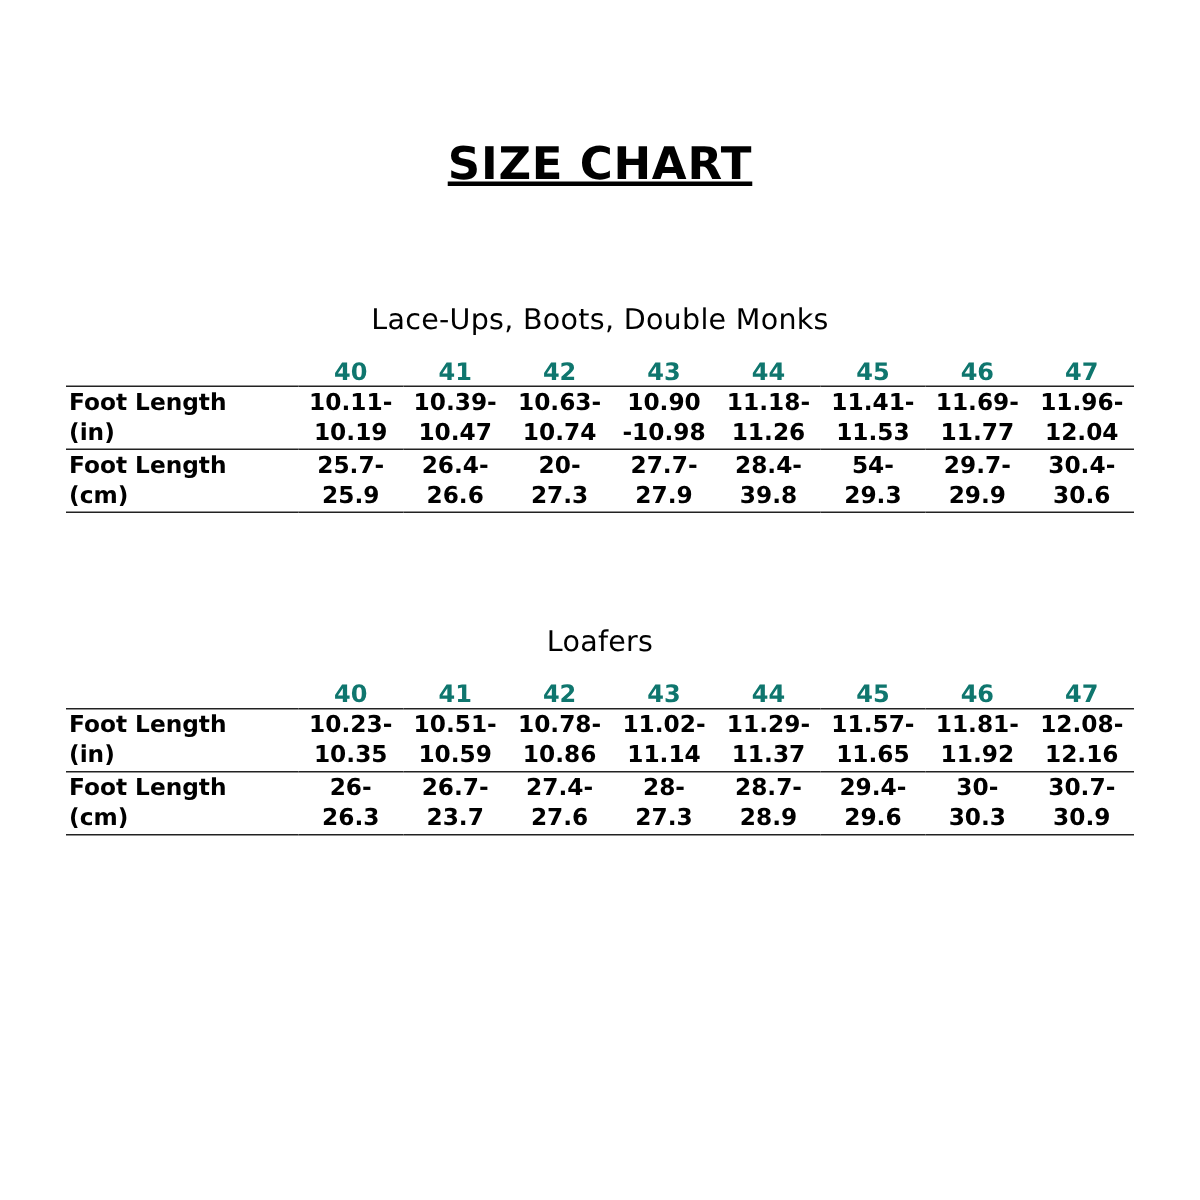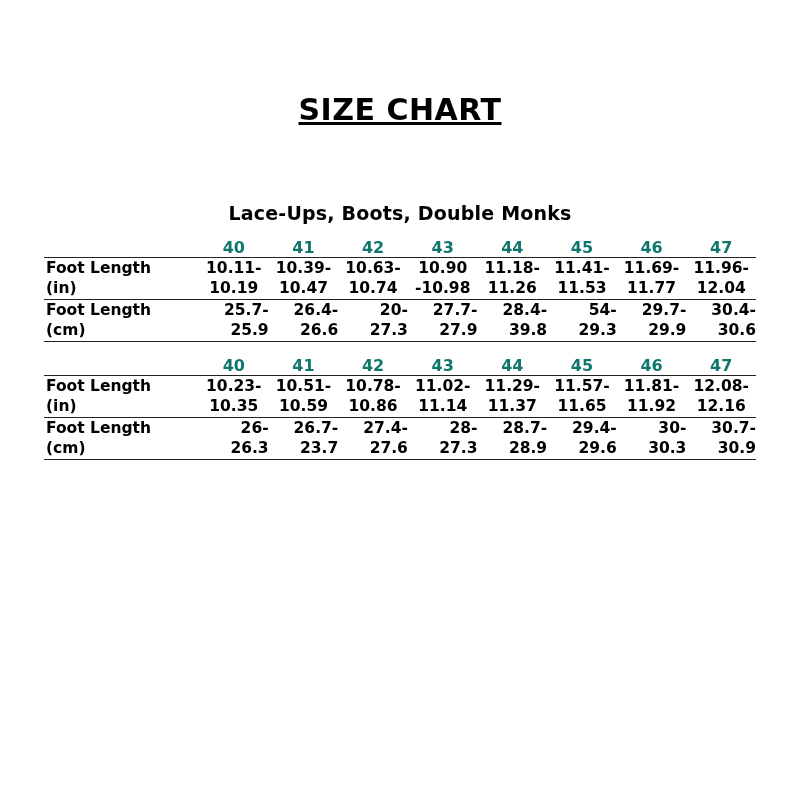--- a/index.html
+++ b/index.html
@@ -28,21 +28,21 @@
     letter-spacing: 0.5px;
     margin-top: 92px;
     text-decoration: underline;
   }
   .section {
     margin-top: 0;
   }
   .section-title {
     text-align: center;
     font-size: 19px;
-    font-weight: bold;
+    font-weight: normal;
     letter-spacing: 0.2px;
   }
   .sec1-title { margin-top: 75px; }
   .sec2-title { margin-top: 75px; }
 
   table.size-table {
     width: 100%;
     border-collapse: collapse;
     table-layout: fixed;
     margin-top: 14px;
@@ -70,21 +70,20 @@
     font-size: 15.5px;
     font-weight: bold;
     text-align: center;
     vertical-align: top;
     padding: 9px 0 9px 0;
     line-height: 1.32;
     margin-top: 44px;
   }
   .data-row:last-child td {
     border-bottom: 1.5px solid #222;
-    text-align: right;
   }
   .data-row td.col-label {
     text-align: left;
     font-weight: bold;
     font-size: 15.5px;
     padding-left: 2px;
   }
   .val-line { display: block; white-space: nowrap; }
 </style>
 </head>
@@ -196,20 +195,21 @@
           <td>
             <span class="val-line">30.4-</span>
             <span class="val-line">30.6</span>
           </td>
         </tr>
       </tbody>
     </table>
   </div>
 
   <div class="section">
+    <div class="section-title sec2-title">Loafers</div>
     <table class="size-table">
       <colgroup>
         <col class="col-label">
         <col>
           <col>
           <col>
           <col>
           <col>
           <col>
           <col>

